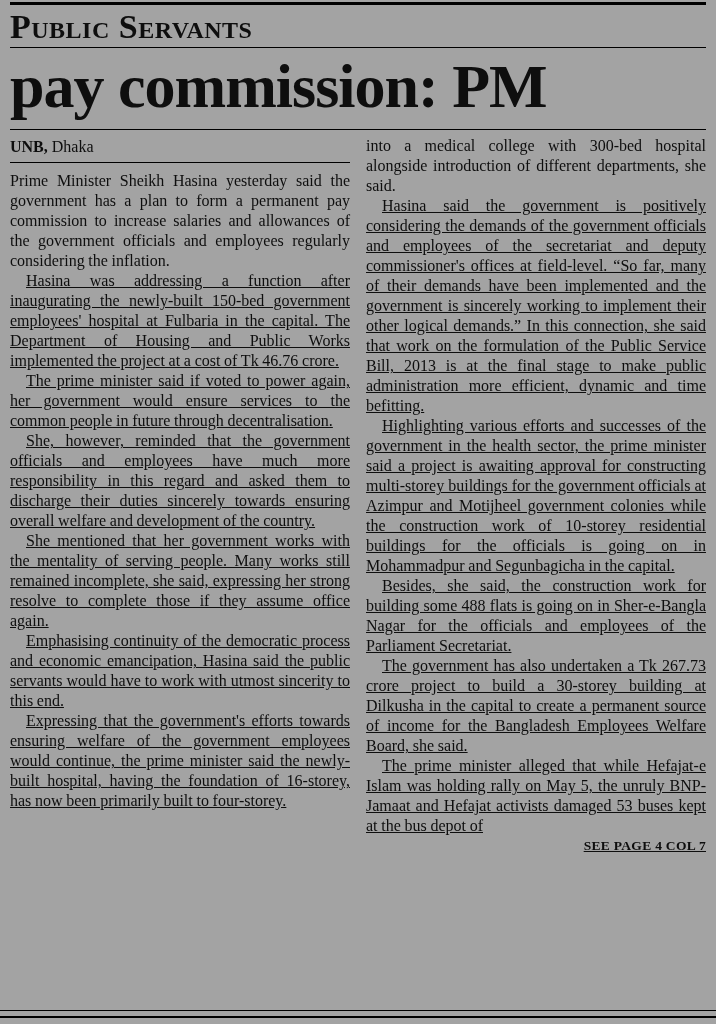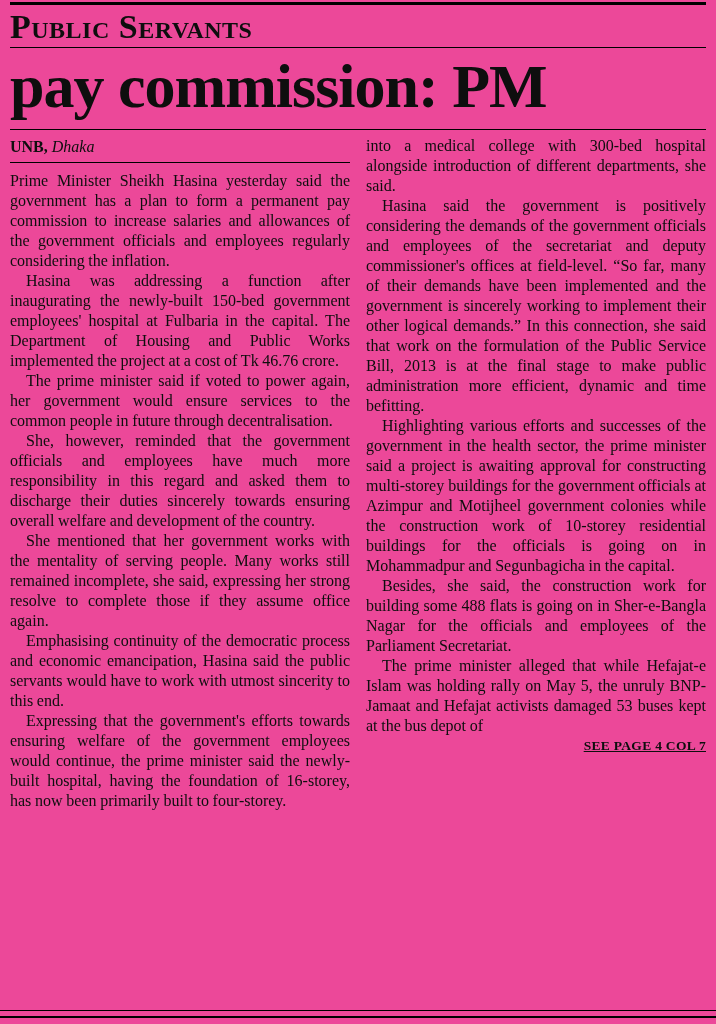--- a/index.html
+++ b/index.html
@@ -7,21 +7,21 @@
   body {
     width: 716px; height: 1024px;
     font-family: "Liberation Serif", serif;
     color: #0e0e0e;
     overflow: hidden;
   }
   .page {
     position: relative;
     width: 716px; height: 1024px;
     padding: 0 10px;
-    background: #ec4899;
+    background: #a3a3a3;
     overflow: hidden;
   }
   .rule-top { border-top: 3px solid #000; margin-top: 2px; }
   .kicker {
     font-variant: small-caps;
     font-weight: 600;
     font-size: 34px;
     letter-spacing: 0.5px;
     line-height: 1.1;
     padding: 3px 0 2px 0;
@@ -39,31 +39,31 @@
     display: flex;
     gap: 16px;
     padding-top: 6px;
   }
   .col { flex: 1 1 0; min-width: 0; }
   .byline {
     font-size: 16px;
     padding: 2px 0 4px 0;
   }
   .byline .agency { font-weight: bold; font-variant: small-caps; }
-  .byline .place { font-style: italic; }
+  .byline .place { }
   .byline-rule { border-top: 1.5px solid #000; margin: 2px 0 8px 0; }
   p.body-p {
     font-size: 16px;
     line-height: 20px;
     text-align: justify;
     hyphens: auto;
     -webkit-hyphens: auto;
     word-spacing: -0.3px;
   }
-  p.body-p.indent { text-indent: 16px; }
+  p.body-p.indent { text-indent: 16px; text-decoration: underline; }
   .see-page {
     text-align: right;
     font-weight: bold;
     font-size: 13.5px;
     line-height: 20px;
     letter-spacing: 0.3px;
     text-decoration: underline;
   }
   .bottom-rules {
     position: absolute;
@@ -105,20 +105,21 @@
       <p class="body-p indent">She mentioned that her government works with the mentality of serving people. Many works still remained incomplete, she said, expressing her strong resolve to complete those if they assume office again.</p>
       <p class="body-p indent">Emphasising continuity of the democratic process and economic emancipation, Hasina said the public servants would have to work with utmost sincerity to this end.</p>
       <p class="body-p indent">Expressing that the government's efforts towards ensuring welfare of the government employees would continue, the prime minister said the newly-built hospital, having the foundation of 16-storey, has now been primarily built to four-storey.</p>
     </div>
 
     <div class="col">
       <p class="body-p">into a medical college with 300-bed hospital alongside introduction of different departments, she said.</p>
       <p class="body-p indent">Hasina said the government is positively considering the demands of the government officials and employees of the secretariat and deputy commissioner's offices at field-level. “So far, many of their demands have been implemented and the government is sincerely working to implement their other logical demands.” In this connection, she said that work on the formulation of the Public Service Bill, 2013 is at the final stage to make public administration more efficient, dynamic and time befitting.</p>
       <p class="body-p indent">Highlighting various efforts and successes of the government in the health sector, the prime minister said a project is awaiting approval for constructing multi-storey buildings for the government officials at Azimpur and Motijheel government colonies while the construction work of 10-storey residential buildings for the officials is going on in Mohammadpur and Segunbagicha in the capital.</p>
       <p class="body-p indent">Besides, she said, the construction work for building some 488 flats is going on in Sher-e-Bangla Nagar for the officials and employees of the Parliament Secretariat.</p>
+      <p class="body-p indent">The government has also undertaken a Tk 267.73 crore project to build a 30-storey building at Dilkusha in the capital to create a permanent source of income for the Bangladesh Employees Welfare Board, she said.</p>
       <p class="body-p indent">The prime minister alleged that while Hefajat-e Islam was holding rally on May 5, the unruly BNP-Jamaat and Hefajat activists damaged 53 buses kept at the bus depot of</p>
       <p class="see-page">SEE PAGE 4 COL 7</p>
     </div>
 
   </div>
 
   <div class="bottom-rules">
     <div class="r1"></div>
     <div class="r2"></div>
   </div>

